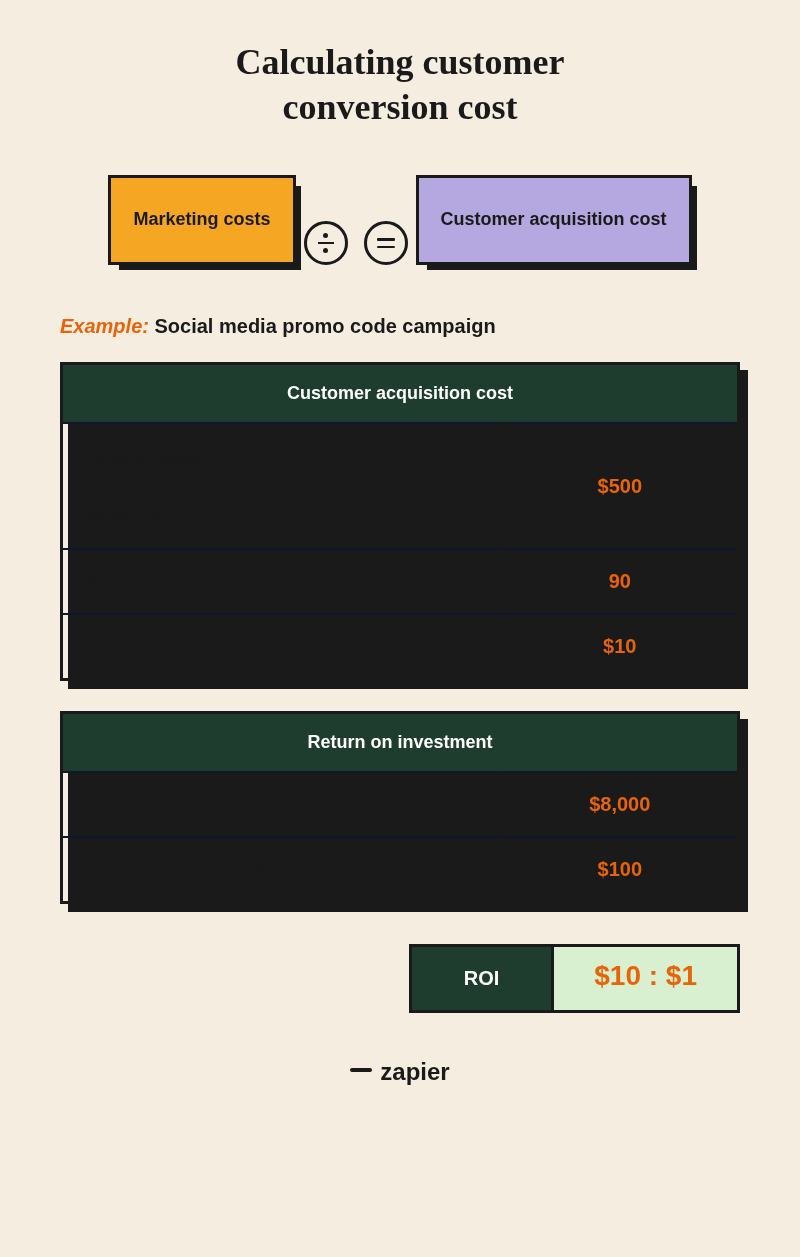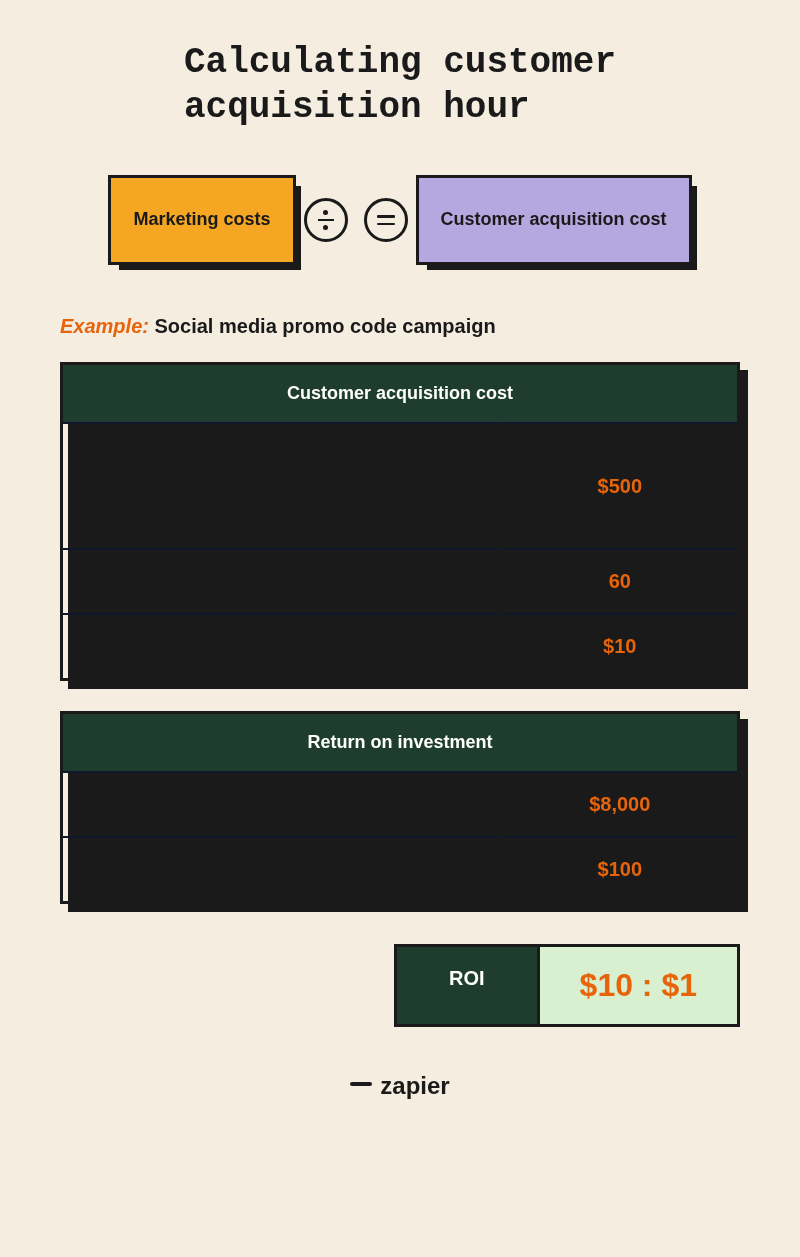--- a/index.html
+++ b/index.html
@@ -9,33 +9,33 @@
       width: 800px;
       min-height: 1257px;
       display: flex;
       flex-direction: column;
       align-items: center;
       padding: 40px 60px 50px;
     }
 
     
     .page-title {
-      font-family: Liberation Mono, monospace;
+      font-family: Liberation Serif, serif;
       font-weight: 900;
       font-size: 36px;
-      text-align: left;
+      text-align: center;
       color: #1a1a1a;
       line-height: 1.25;
       margin-bottom: 45px;
     }
 
     
     .formula-row {
       display: flex;
-      align-items: center;
+      align-items: flex-end;
       gap: 0px;
       margin-bottom: 50px;
     }
 
     .formula-box {
       position: relative;
       display: flex;
       align-items: center;
       justify-content: center;
       font-weight: 700;
@@ -230,22 +230,22 @@
       font-size: 20px;
       padding: 20px 52px;
       border: 3px solid #1a1a1a;
     }
 
     .roi-value {
       background-color: #d8f0d0;
       color: #e8640a;
       font-family: Arial, sans-serif;
       font-weight: 700;
-      font-size: 32px;
-      padding: 20px 40px;
+      font-size: 28px;
+      padding: 13px 40px;
       border: 3px solid #1a1a1a;
       border-left: none;
     }
 
     
     .zapier-logo {
       margin-top: 45px;
       display: flex;
       align-items: center;
       gap: 6px;
@@ -271,21 +271,21 @@
       font-size: 14px;
       line-height: 2;
       color: #1a1a1a;
     }
   </style>
 </head>
 <body>
 
 <h1 class="page-title">
   <span>Calculating customer</span><br>
-  <span>acquisition hour</span>
+  <span>conversion cost</span>
 </h1>
 
 <div class="formula-row">
   <div class="formula-box orange">
     <span>Marketing costs</span>
   </div>
 
   <div class="operator-circle">
     <div class="divide-symbol">
       <div class="dot"></div>
@@ -324,21 +324,21 @@
         <div class="line-items">
           <div>Freelance designer</div>
           <div>Copywriter salary (per hour)</div>
           <div>Software fees</div>
         </div>
       </td>
       <td class="value">$500</td>
     </tr>
     <tr class="table-row">
       <td>Purchases using campaign code</td>
-      <td class="value">60</td>
+      <td class="value">90</td>
     </tr>
     <tr class="table-row">
       <td>Customer acquisition cost</td>
       <td class="value">$10</td>
     </tr>
   </tbody>
     </table>
 </div>
 
 <div class="table-wrapper">

